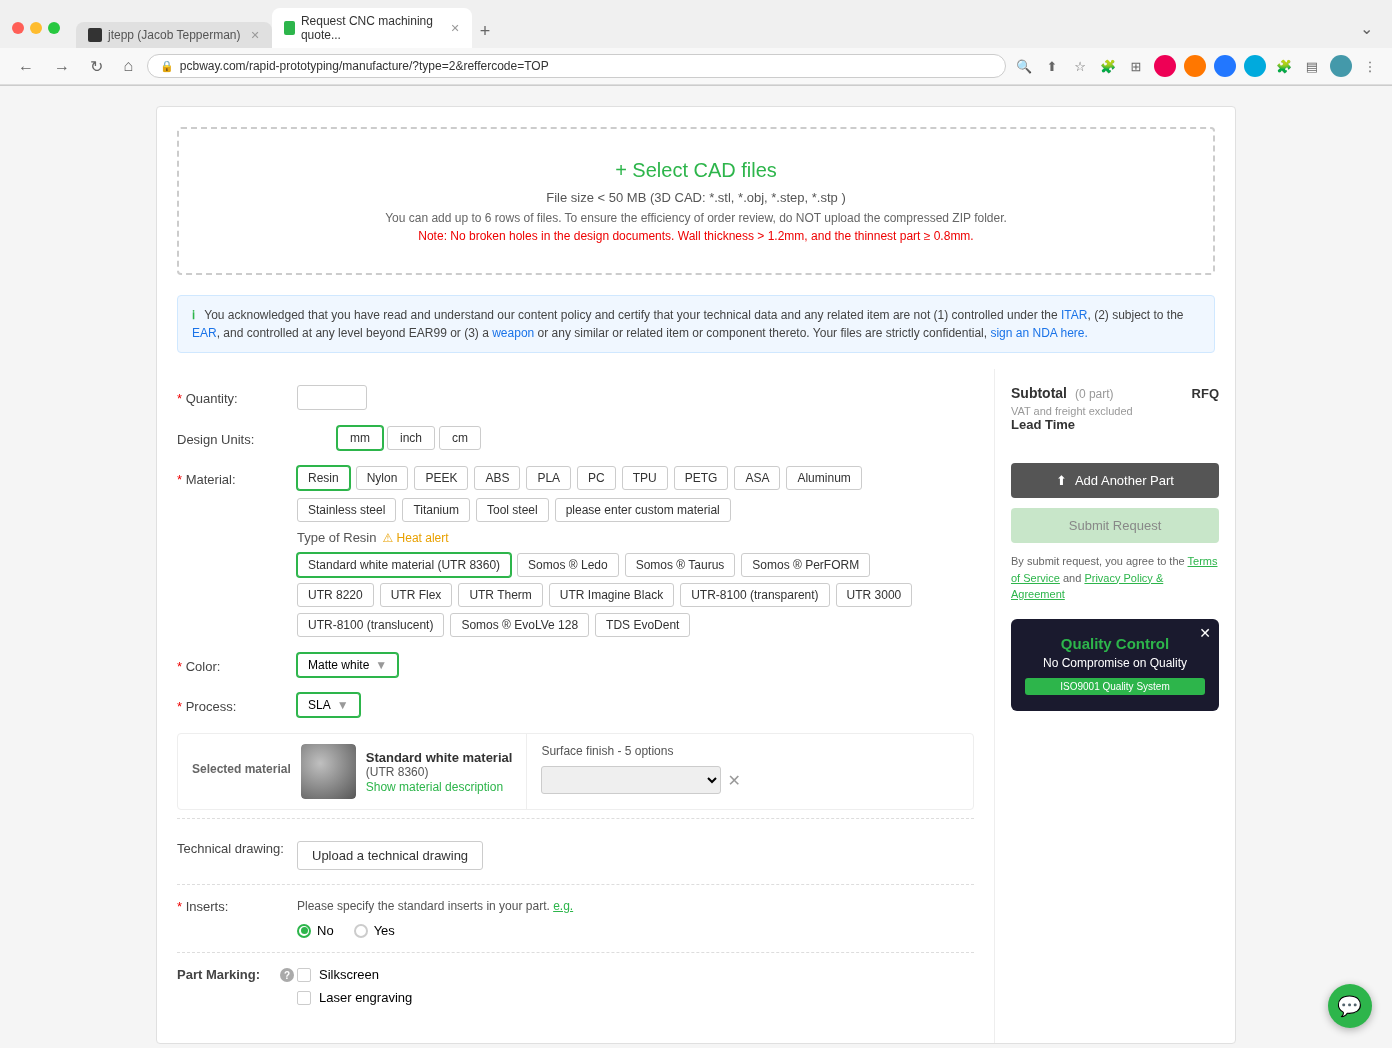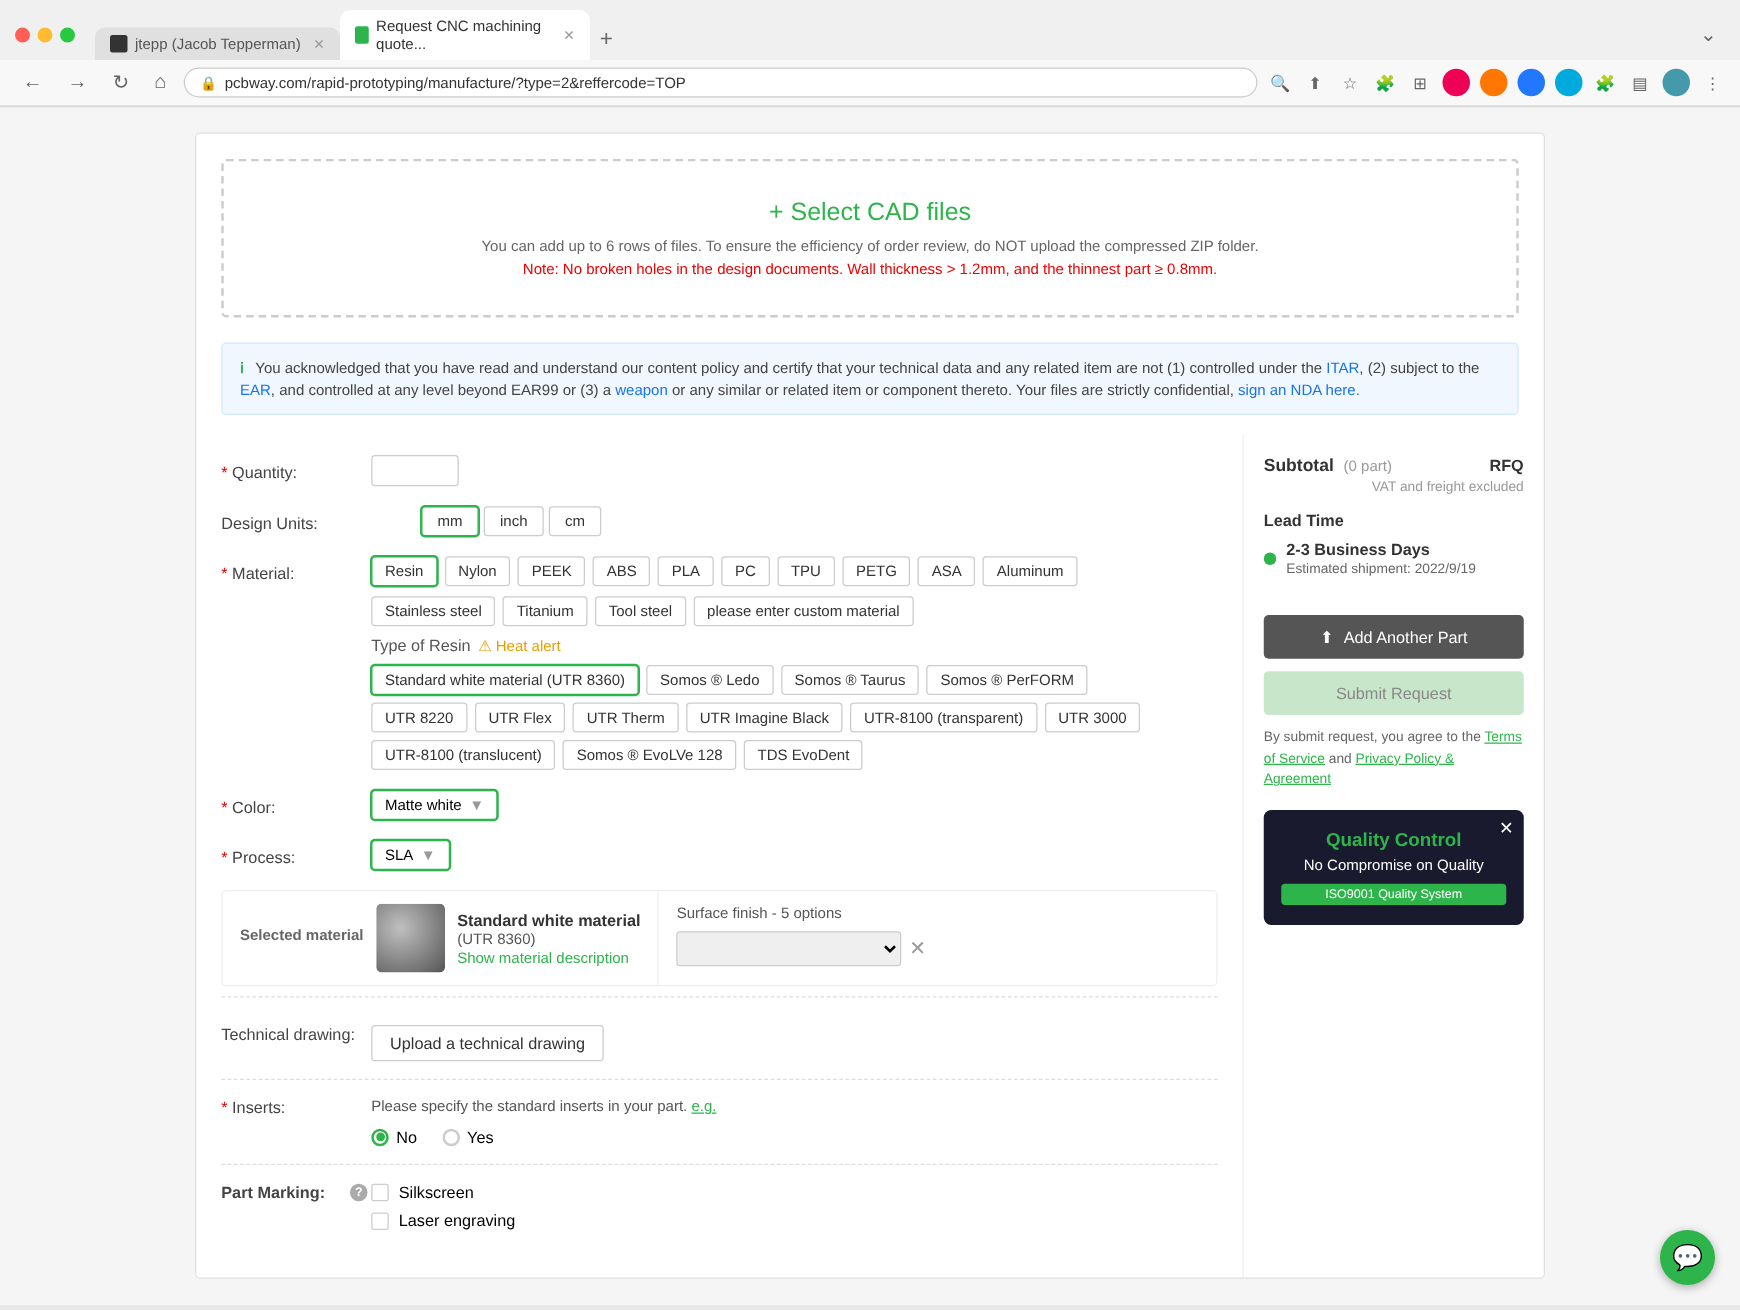--- a/index.html
+++ b/index.html
@@ -111,21 +111,21 @@
 
     
     .part-marking-row { display: flex; align-items: flex-start; padding: 14px 0; border-top: 1px dashed #ddd; }
     .part-marking-label { width: 120px; font-size: 13px; color: #444; flex-shrink: 0; display: flex; align-items: flex-end; gap: 20px; font-weight: bold; }
     .info-icon { width: 14px; height: 14px; border-radius: 50%; background: #aaa; color: #fff; font-size: 10px; display: inline-flex; align-items: center; justify-content: center; }
     .part-marking-content { flex: 1; }
     .checkbox-label { display: flex; align-items: center; gap: 8px; font-size: 13px; margin-bottom: 8px; cursor: pointer; text-align: right; }
     .checkbox-custom { width: 14px; height: 14px; border: 1px solid #ccc; border-radius: 2px; }
 
     
-    .subtotal-section { margin-bottom: 13px; text-align: right; }
+    .subtotal-section { margin-bottom: 0; }
     .subtotal-header { display: flex; justify-content: space-between; align-items: center; margin-bottom: 4px; }
     .subtotal-title { font-size: 14px; font-weight: 600; color: #333; }
     .rfq-badge { font-size: 13px; font-weight: 600; color: #333; }
     .subtotal-note { font-size: 11px; color: #999; }
     .lead-time-section { margin-bottom: 31px; }
     .lead-time-title { font-size: 13px; font-weight: 600; color: #333; margin-bottom: 8px; }
     .lead-time-item { display: flex; align-items: center; gap: 8px; font-size: 13px; }
     .dot-green { width: 10px; height: 10px; border-radius: 50%; background: #2db54b; flex-shrink: 0; }
     .lead-time-main { font-weight: 600; color: #333; }
     .lead-time-sub { font-size: 11px; color: #666; margin-top: 2px; }
@@ -200,20 +200,21 @@
       <div class="nav-icon">⋮</div>
     </div>
   </div>
 </div>
 
 <div class="page-content">
   <div class="main-card">
 
     <div class="upload-area">
       <div class="upload-title">+ Select CAD files</div>
+      <div class="upload-subtitle">File size &lt; 50 MB (3D CAD: *.stl, *.obj, *.step, *.stp  )</div>
       <div style="font-size:12px; color:#666;">You can add up to 6 rows of files. To ensure the efficiency of order review, do NOT upload the compressed ZIP folder.</div>
       <div class="upload-note">Note: No broken holes in the design documents. Wall thickness &gt; 1.2mm, and the thinnest part ≥ 0.8mm.</div>
     </div>
 
     <div class="notice-bar">
       <span style="color:#2db54b; font-weight:bold; margin-right:6px;">ℹ</span>
       <span>
         You acknowledged that you have read and understand our content policy and certify that your technical data and any related item are not (1) controlled under the 
         <a href="#" style="color:#1a73e8;">ITAR</a>, (2) subject to the 
         <a href="#" style="color:#1a73e8;">EAR</a>, and controlled at any level beyond EAR99 or (3) a 
@@ -396,27 +397,20 @@
               <span>Subtotal</span>
               <span style="font-size:12px; color:#999; font-weight:normal; margin-left:4px;">(0 part)</span>
             </span>
             <span class="rfq-badge">RFQ</span>
           </div>
           <div class="subtotal-note">VAT and freight excluded</div>
         </div>
 
         <div class="lead-time-section">
           <div class="lead-time-title">Lead Time</div>
-          <div class="lead-time-item">
-            <div class="dot-green"></div>
-            <div>
-              <div class="lead-time-main">2-3 Business Days</div>
-              <div class="lead-time-sub">Estimated shipment: 2022/9/19</div>
-            </div>
-          </div>
         </div>
 
         <button class="add-part-btn">
           <span>⬆</span>
           <span>Add Another Part</span>
         </button>
 
         <button class="submit-btn">
           <span>Submit Request</span>
         </button>

